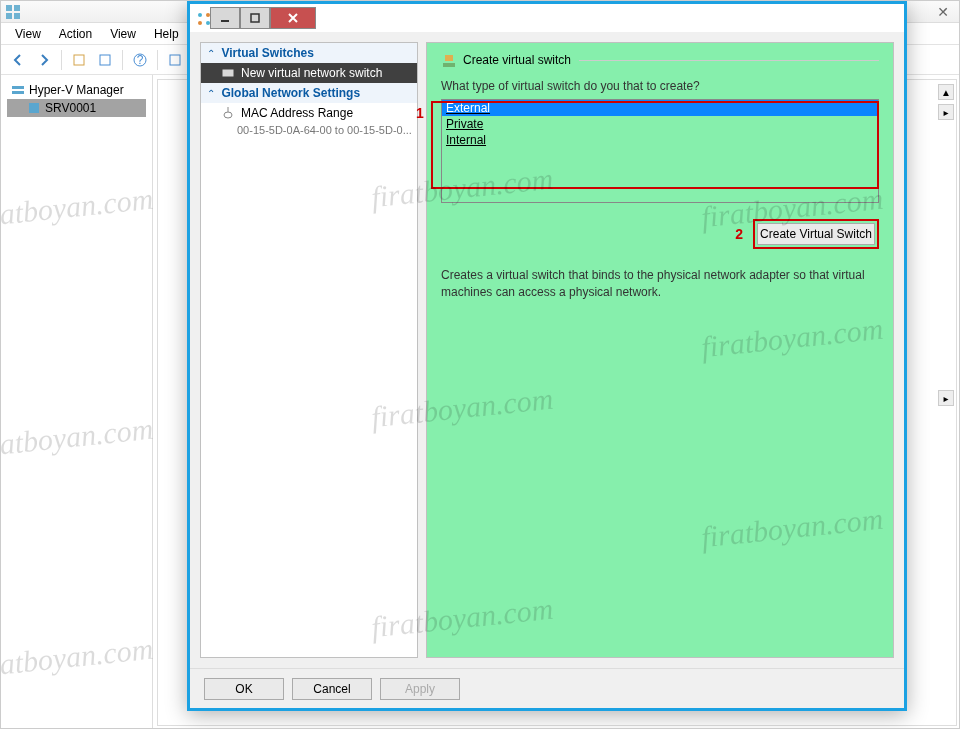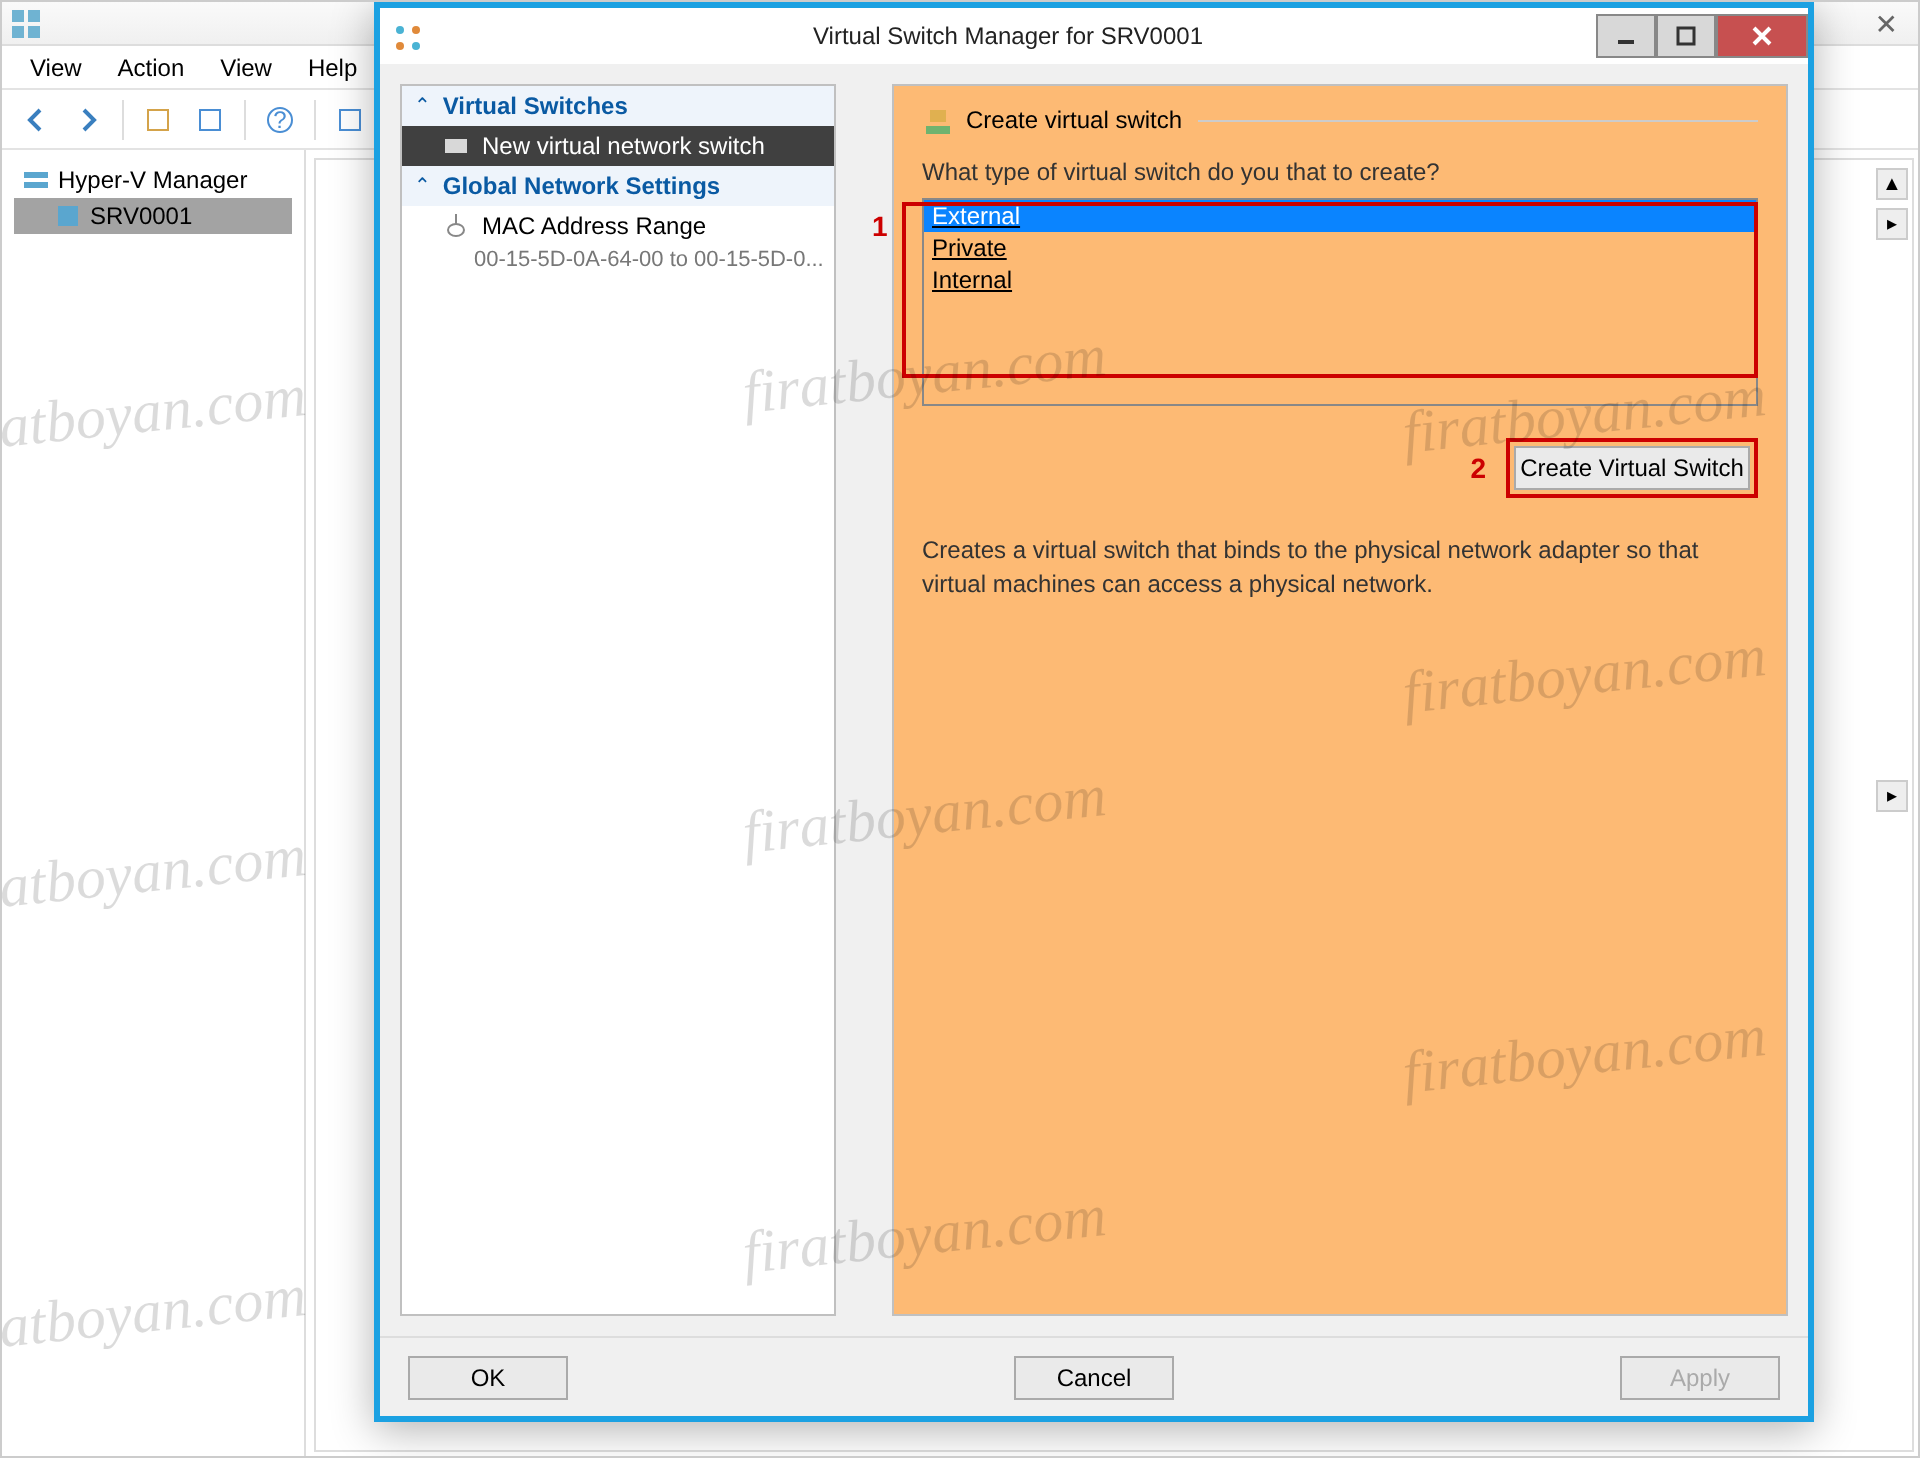--- a/index.html
+++ b/index.html
@@ -25,22 +25,22 @@
 
 
 .dialog { position: absolute; left: 186px; top: 0; width: 720px; height: 710px; border: 3px solid #1ba1e2; background: #f0f0f0; box-shadow: 0 4px 20px rgba(0,0,0,0.3); }
 .dlg-titlebar { height: 28px; background: #fff; display: flex; align-items: center; padding-left: 6px; }
 .dlg-titlebar .title { flex: 1; text-align: center; font-size: 12px; color: #222; }
 .dlg-btns { display: flex; }
 .dlg-btn { width: 30px; height: 22px; display: flex; align-items: center; justify-content: center; border: 1px solid #888; background: #d8d8d8; margin-top: -1px; }
 .dlg-btn.close { background: #c75050; color: #fff; width: 46px; }
 .dlg-body { display: flex; height: calc(100% - 28px - 40px); padding: 10px; gap: 8px; background: #f0f0f0; }
 .dlg-left { width: 218px; background: #fff; border: 1px solid #c0c0c0; overflow: hidden; }
-.dlg-right { flex: 1; background: #fdba74; border: 1px solid #c0c0c0; padding: 10px 14px; position: relative; margin-left: 20px; }
-.dlg-footer { height: 40px; display: flex; align-items: center; justify-content: space-between; gap: 20px; padding: 0 14px; background: #f0f0f0; border-top: 1px solid #ddd; }
+.dlg-right { flex: 1; background: #86efac; border: 1px solid #c0c0c0; padding: 10px 14px; position: relative; }
+.dlg-footer { height: 40px; display: flex; align-items: center; justify-content: flex-start; gap: 8px; padding: 0 14px; background: #f0f0f0; border-top: 1px solid #ddd; }
 .dlg-footer button { width: 80px; height: 22px; background: #eaeaea; border: 1px solid #aaa; cursor: pointer; }
 .dlg-footer button:disabled { color: #aaa; }
 
 
 .cat-header { background: #eef4fb; color: #0a5aa3; font-weight: normal; padding: 3px 6px; display: flex; align-items: center; gap: 6px; cursor: default; }
 .cat-header .arrow { font-size: 10px; color: #0a5aa3; }
 .tree-row { display: flex; align-items: center; gap: 6px; padding: 3px 6px 3px 20px; }
 .tree-row.selected { background: #404040; color: #fff; }
 .tree-sub { padding: 1px 4px 1px 36px; color: #777; font-size: 11px; white-space: nowrap; overflow: hidden; text-overflow: ellipsis; }
 
@@ -147,21 +147,20 @@
 </div>
 
 <div class="dialog">
   <div class="dlg-titlebar">
     <span class="sq-icon"><svg width="16" height="16">
           <circle cx="4" cy="4" r="2" fill="#4ab3d4"></circle>
           <circle cx="12" cy="4" r="2" fill="#e08a3a"></circle>
           <circle cx="4" cy="12" r="2" fill="#e08a3a"></circle>
           <circle cx="12" cy="12" r="2" fill="#4ab3d4"></circle>
         </svg></span>
-    <span class="title">Virtual Switch Manager for SRV0001</span>
     <div class="dlg-btns">
       <div class="dlg-btn">
           <svg width="10" height="10">
             <line x1="1" y1="8" x2="9" y2="8" stroke="#333" stroke-width="2"></line>
           </svg>
         </div>
       <div class="dlg-btn">
           <svg width="10" height="10">
             <rect x="1" y="1" width="8" height="8" fill="none" stroke="#333" stroke-width="1.5"></rect>
           </svg>

